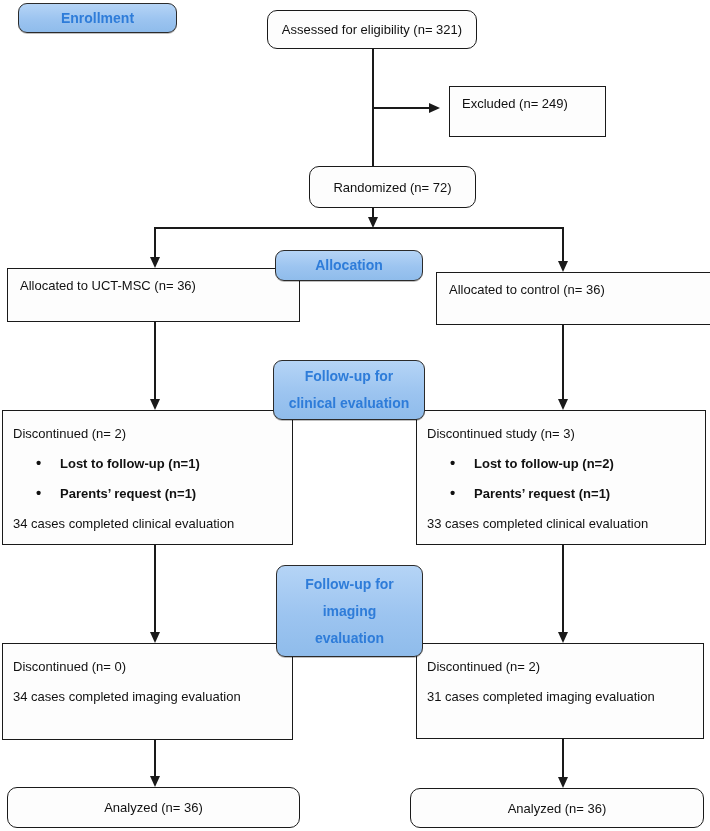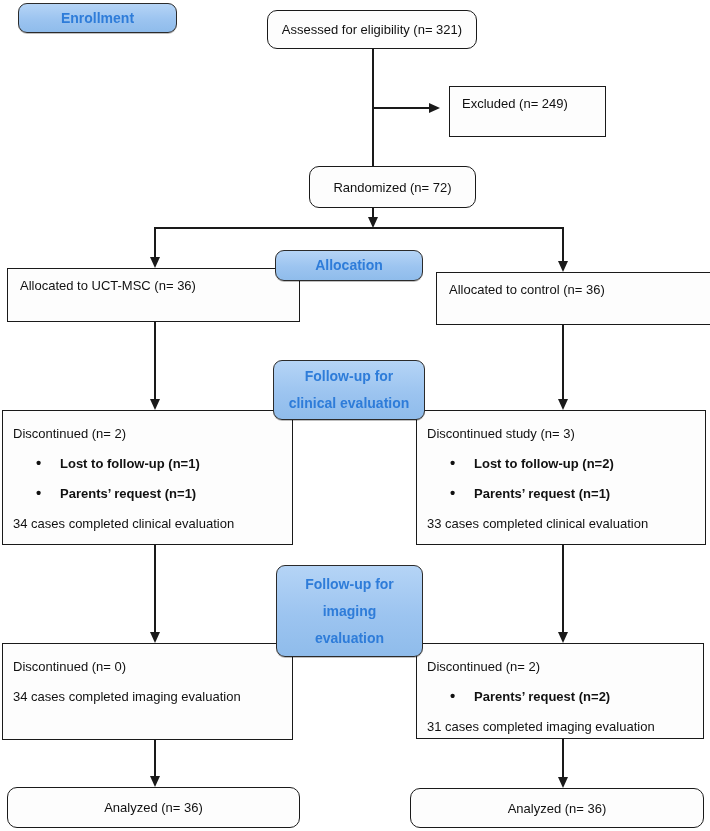--- a/index.html
+++ b/index.html
@@ -129,23 +129,20 @@
     <span class="footer">33 cases completed clinical evaluation</span>
   </div>
 
   <div class="wbox" style="left:2px;top:643px;width:291px;height:97px">
     <span class="title">Discontinued (n= 0)</span>
     <span class="footer">34 cases completed imaging evaluation</span>
   </div>
 
   <div class="wbox" style="left:416px;top:643px;width:288px;height:96px">
     <span class="title">Discontinued (n= 2)</span>
-    <div class="bullet-row">
-      <span>Parents’ request (n=2)</span>
-    </div>
     <span class="footer">31 cases completed imaging evaluation</span>
   </div>
 
   <div class="wbox center" style="left:7px;top:787px;width:293px;height:41px">
     <span>Analyzed (n= 36)</span>
   </div>
 
   <div class="wbox center" style="left:410px;top:788px;width:294px;height:40px">
     <span>Analyzed (n= 36)</span>
   </div>

